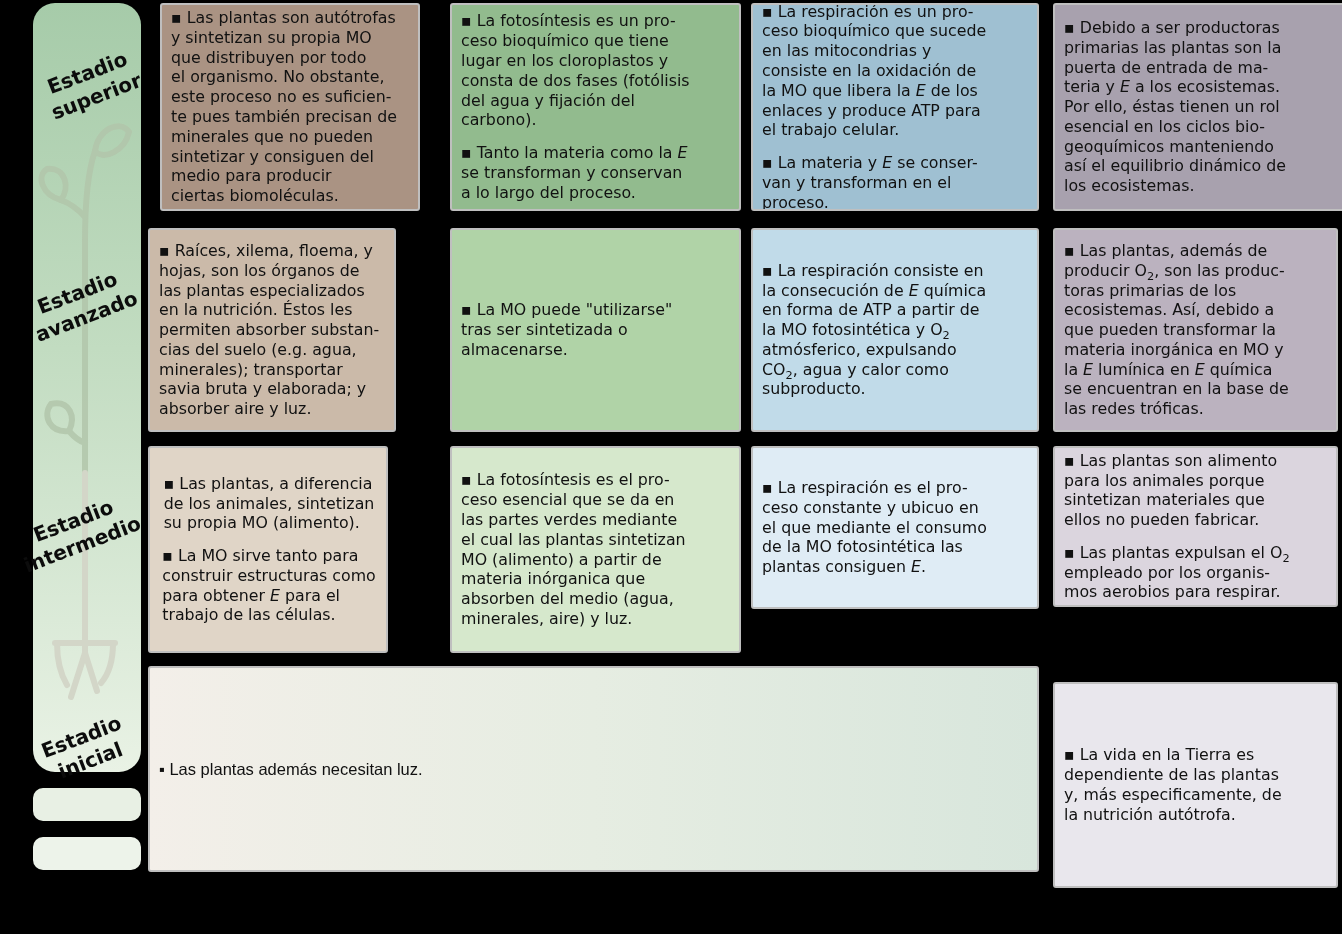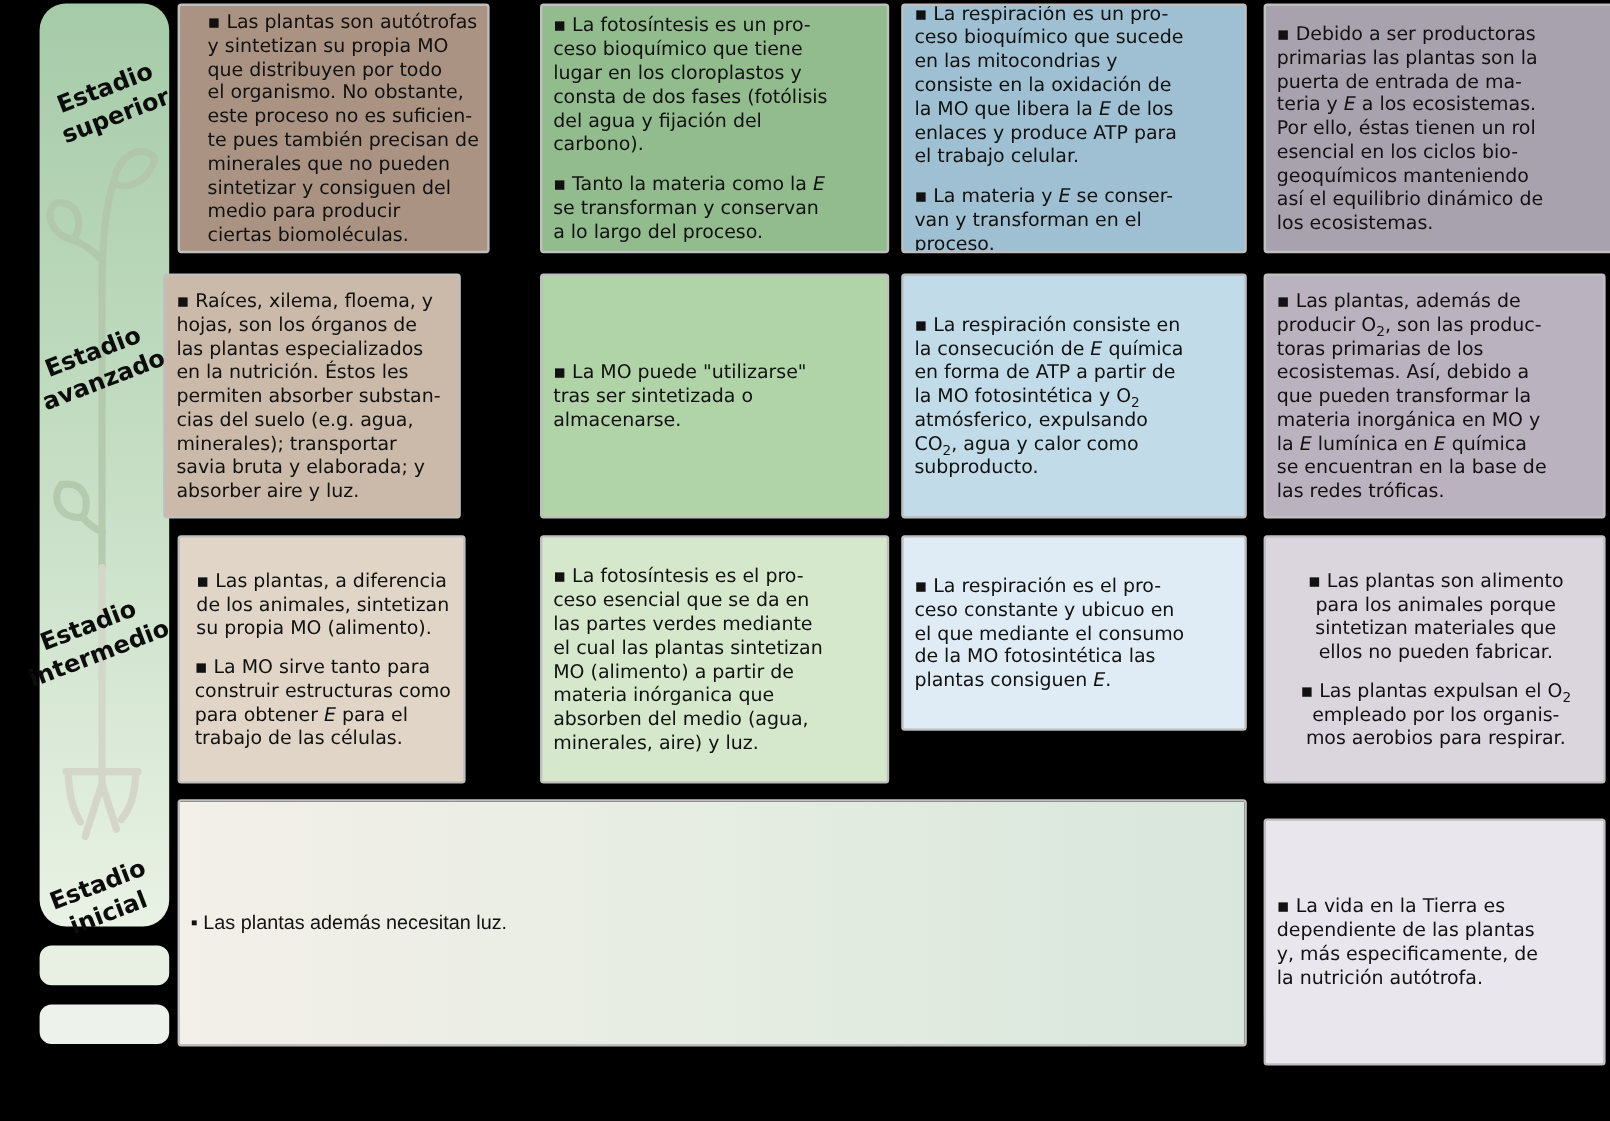--- a/index.html
+++ b/index.html
@@ -26,34 +26,34 @@
 
   
   .cell{position:absolute;border:2px solid #bfbfbf;border-radius:3px;box-sizing:border-box;
         display:flex;flex-direction:column;justify-content:center;
         padding:2px 7px 2px 9px;overflow:hidden;
         font-size:15.8px;line-height:19.8px;color:#111;}
   .cell p{margin:0;}
   .cell p + p{margin-top:13px;}
   .cell sub{font-size:0.72em;line-height:0;}
 
-  #r1c1{left:148px;top:3px;width:260px;height:208px;align-items:flex-end;}
+  #r1c1{left:160px;top:3px;width:260px;height:208px;}
   #r1c2{left:450px;top:3px;width:291px;height:208px;}
   #r1c3{left:751px;top:3px;width:288px;height:208px;}
   #r1c4{left:1053px;top:3px;width:333px;height:208px;}
 
-  #r2c1{left:136px;top:228px;width:248px;height:204px;}
+  #r2c1{left:148px;top:228px;width:248px;height:204px;}
   #r2c2{left:450px;top:228px;width:291px;height:204px;}
   #r2c3{left:751px;top:228px;width:288px;height:204px;}
   #r2c4{left:1053px;top:228px;width:285px;height:204px;}
 
   #r3c1{left:148px;top:446px;width:240px;height:207px;align-items:center;}
   #r3c2{left:450px;top:446px;width:291px;height:207px;}
   #r3c3{left:751px;top:446px;width:288px;height:163px;}
-  #r3c4{left:1053px;top:446px;width:285px;height:207px;text-align:center;}
+  #r3c4{left:1053px;top:446px;width:285px;height:161px;}
 
   #r4wide{left:148px;top:666px;width:891px;height:206px;
           font-family:"Liberation Sans",sans-serif;font-size:16.5px;line-height:22px;}
   #r4wide p + p{margin-top:18px;}
   #r4c4{left:1053px;top:666px;width:285px;height:206px;margin-top:16px;}
 </style>
 </head>
 <body>
 
 <div id="stage">

